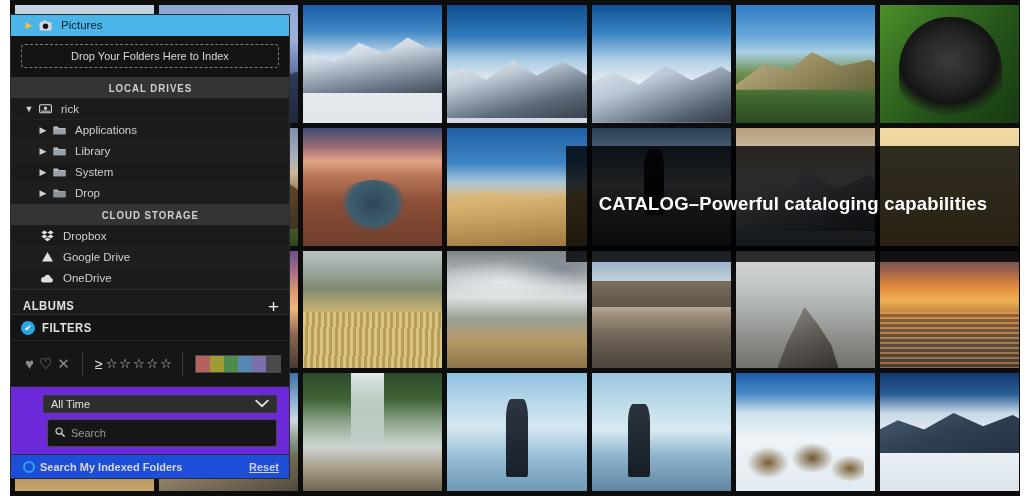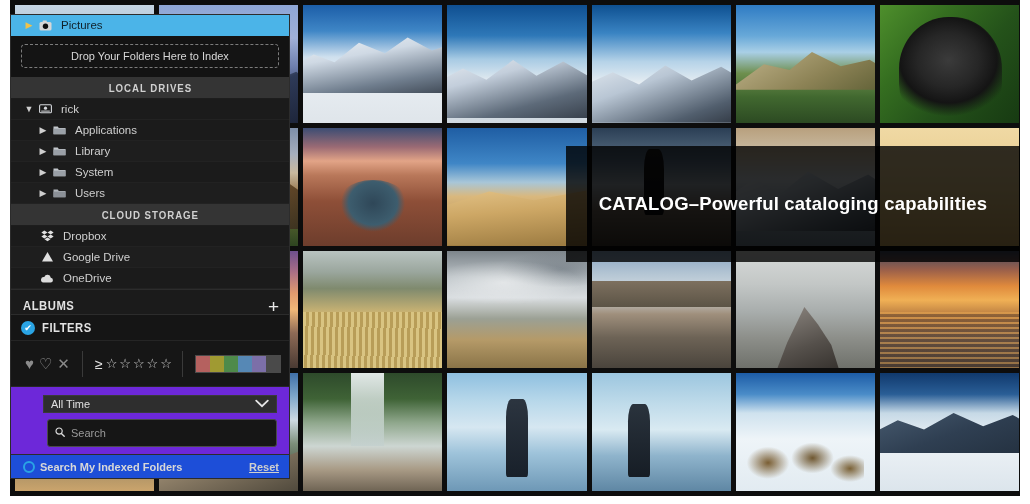--- a/index.html
+++ b/index.html
@@ -477,21 +477,21 @@
     </div>
 
     <div class="row indent alt">
       <span class="tri">▶</span>
       <span class="ico">
         <svg width="13" height="10" viewBox="0 0 13 10">
           <path d="M0.5 1.6h4.2l1.1 1.3h6.7v6.3H0.5z" fill="#b0b4ba"></path>
           <rect x="0.5" y="3.6" width="12" height="5.6" fill="#8b9097"></rect>
         </svg>
       </span>
-      <span class="lbl">Users</span>
+      <span class="lbl">Drop</span>
     </div>
 
     <div class="sec-header">
       <span>CLOUD STORAGE</span>
     </div>
 
     <div class="row indent">
       <span class="ico">
         <svg width="13" height="12" viewBox="0 0 13 12">
           <path d="M3.3 0.6 0.4 2.6l2.9 2 3.2-2z" fill="#e0e0e0"></path>

